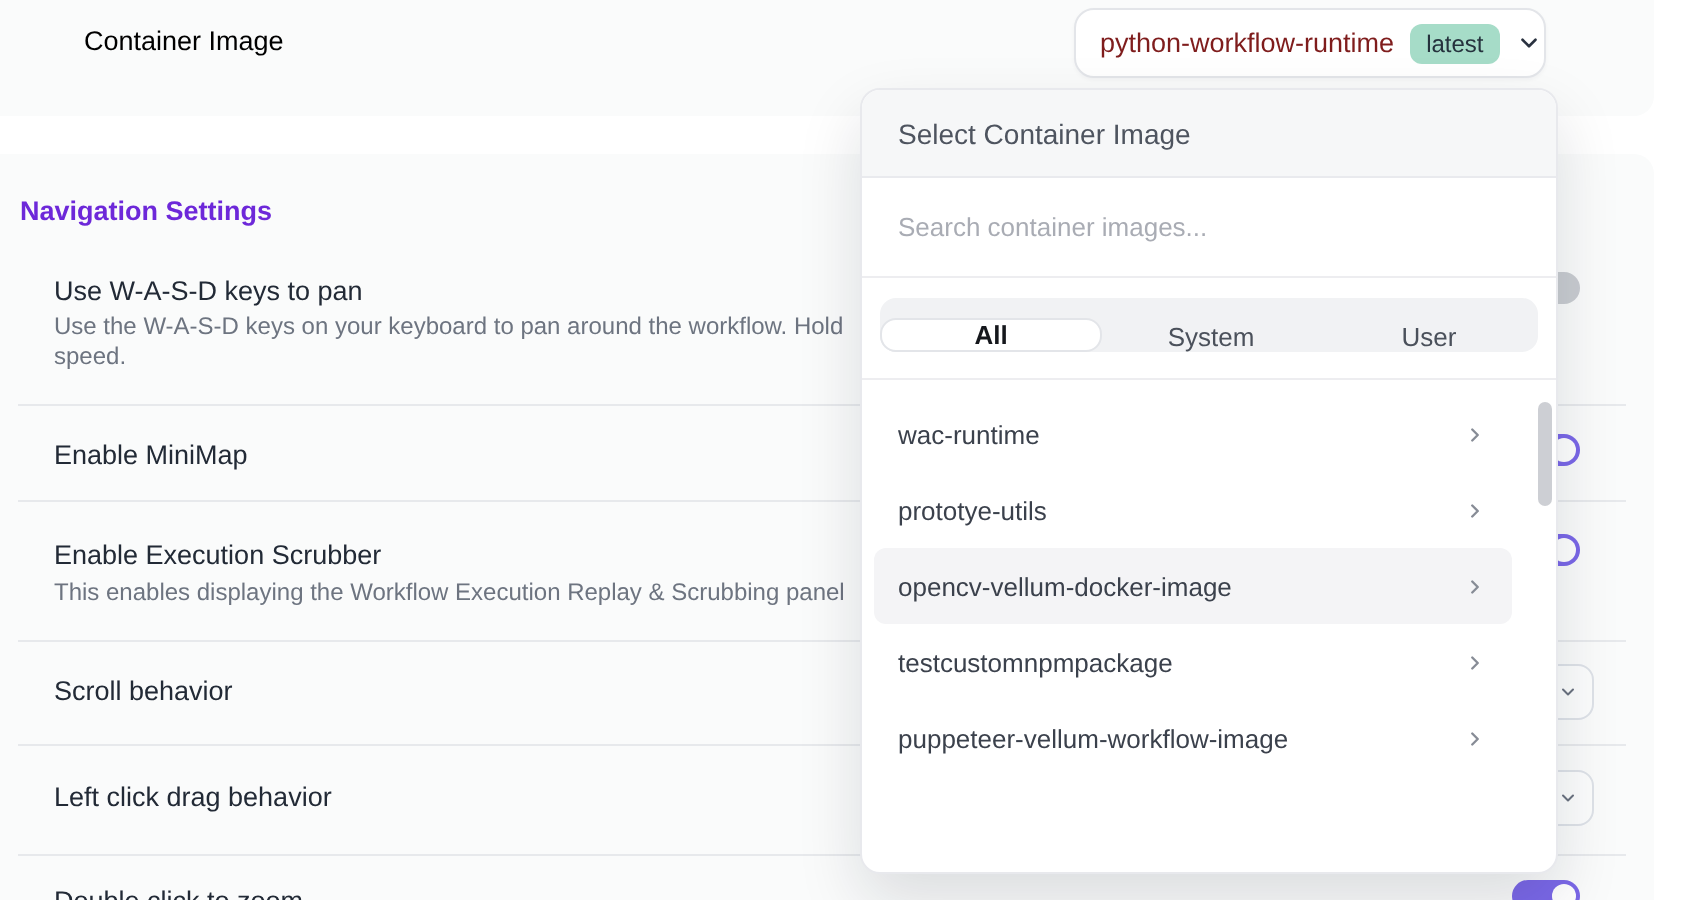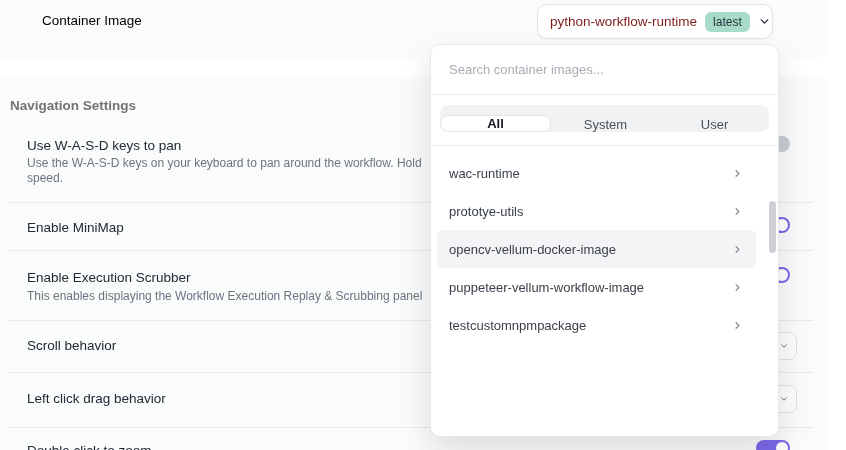--- a/index.html
+++ b/index.html
@@ -7,21 +7,21 @@
     width:846px;height:450px;overflow:hidden;position:relative;
     background:#ffffff;font-family:"Liberation Sans",sans-serif;
     -webkit-font-smoothing:antialiased;
   }
   .card{position:absolute;background:#fafbfb;z-index:1;}
   #card-top{left:0;top:0;width:827px;height:58px;border-radius:0 0 10px 0;}
   #card-main{left:0;top:77px;width:827px;height:373px;border-radius:0 10px 0 0;}
 
   .lbl{position:absolute;z-index:2;color:#000000;font-size:13.5px;}
   #container-image-label{left:42px;top:13px;font-weight:500;}
-  #section-title{left:10px;top:98px;font-weight:700;color:#737373;}
+  #section-title{left:10px;top:98px;font-weight:700;color:#6d28d9;}
   .row-title{position:absolute;left:27px;z-index:2;font-size:13.5px;color:#222a36;}
   .row-desc{position:absolute;left:27px;z-index:2;font-size:12px;color:#6d7480;white-space:nowrap;}
   .divider{position:absolute;left:9px;width:804px;height:1px;background:#e7e9ec;z-index:2;}
 
   
   #trigger{
     position:absolute;left:537px;top:4px;width:236px;height:35px;z-index:3;
     background:#fff;border:1px solid #e3e5e9;border-radius:10px;
     display:flex;align-items:center;box-sizing:border-box;padding:0 10px 0 12px;gap:8px;
     box-shadow:0 1px 2px rgba(16,24,40,.04);
@@ -153,20 +153,21 @@
     <svg width="10" height="10" viewBox="0 0 24 24" fill="none" stroke="#6b7280" stroke-width="2.4" stroke-linecap="round" stroke-linejoin="round">
         <path d="M6 9l6 6 6-6"></path>
       </svg>
   </span>
 </div>
 <div class="toggle on" style="left:756px;top:440px;">
   <span class="knob"></span>
 </div>
 
 <div id="popover">
+  <div class="pop-header">Select Container Image</div>
 
   <div class="pop-search">
     <input type="text" placeholder="Search container images..." style="">
   </div>
 
   <div class="tabs">
     <div class="tab active">All</div>
     <div class="tab">System</div>
     <div class="tab">User</div>
   </div>
@@ -191,32 +192,32 @@
     </div>
     <div class="item-row hl">
       <span>opencv-vellum-docker-image</span>
       <span>
         <svg width="11" height="11" viewBox="0 0 24 24" fill="none" stroke="#878c96" stroke-width="2.6" stroke-linecap="round" stroke-linejoin="round">
             <path d="M9 6l6 6-6 6"></path>
           </svg>
       </span>
     </div>
     <div class="item-row">
+      <span>testcustomnpmpackage</span>
+      <span>
+        <svg width="11" height="11" viewBox="0 0 24 24" fill="none" stroke="#878c96" stroke-width="2.6" stroke-linecap="round" stroke-linejoin="round">
+            <path d="M9 6l6 6-6 6"></path>
+          </svg>
+      </span>
+    </div>
+    <div class="item-row">
       <span>puppeteer-vellum-workflow-image</span>
       <span>
         <svg width="11" height="11" viewBox="0 0 24 24" fill="none" stroke="#878c96" stroke-width="2.6" stroke-linecap="round" stroke-linejoin="round">
             <path d="M9 6l6 6-6 6"></path>
           </svg>
       </span>
     </div>
-    <div class="item-row">
-      <span>testcustomnpmpackage</span>
-      <span>
-        <svg width="11" height="11" viewBox="0 0 24 24" fill="none" stroke="#878c96" stroke-width="2.6" stroke-linecap="round" stroke-linejoin="round">
-            <path d="M9 6l6 6-6 6"></path>
-          </svg>
-      </span>
-    </div>
   </div>
 
   <div class="scroll-thumb"></div>
 
 </div>
 
 </body></html>

